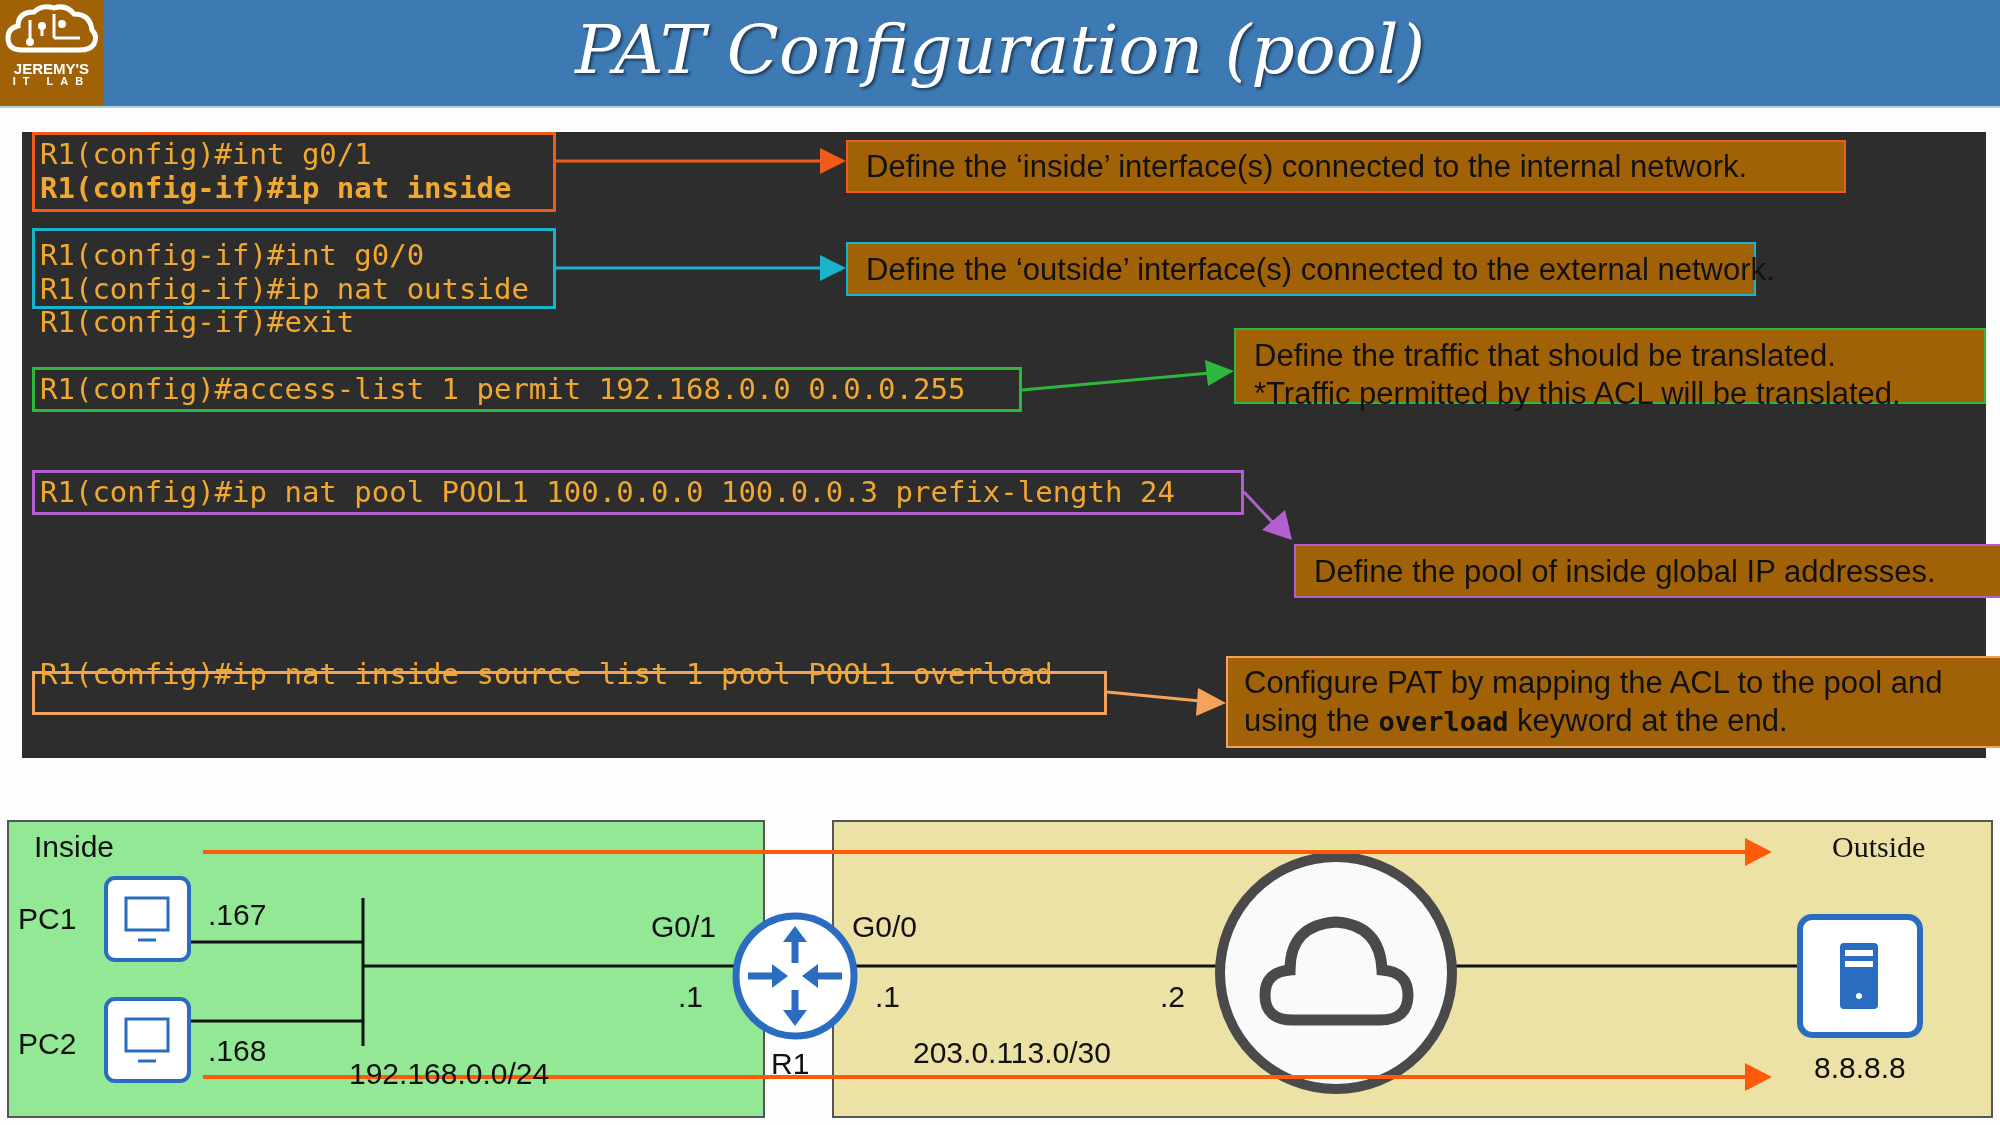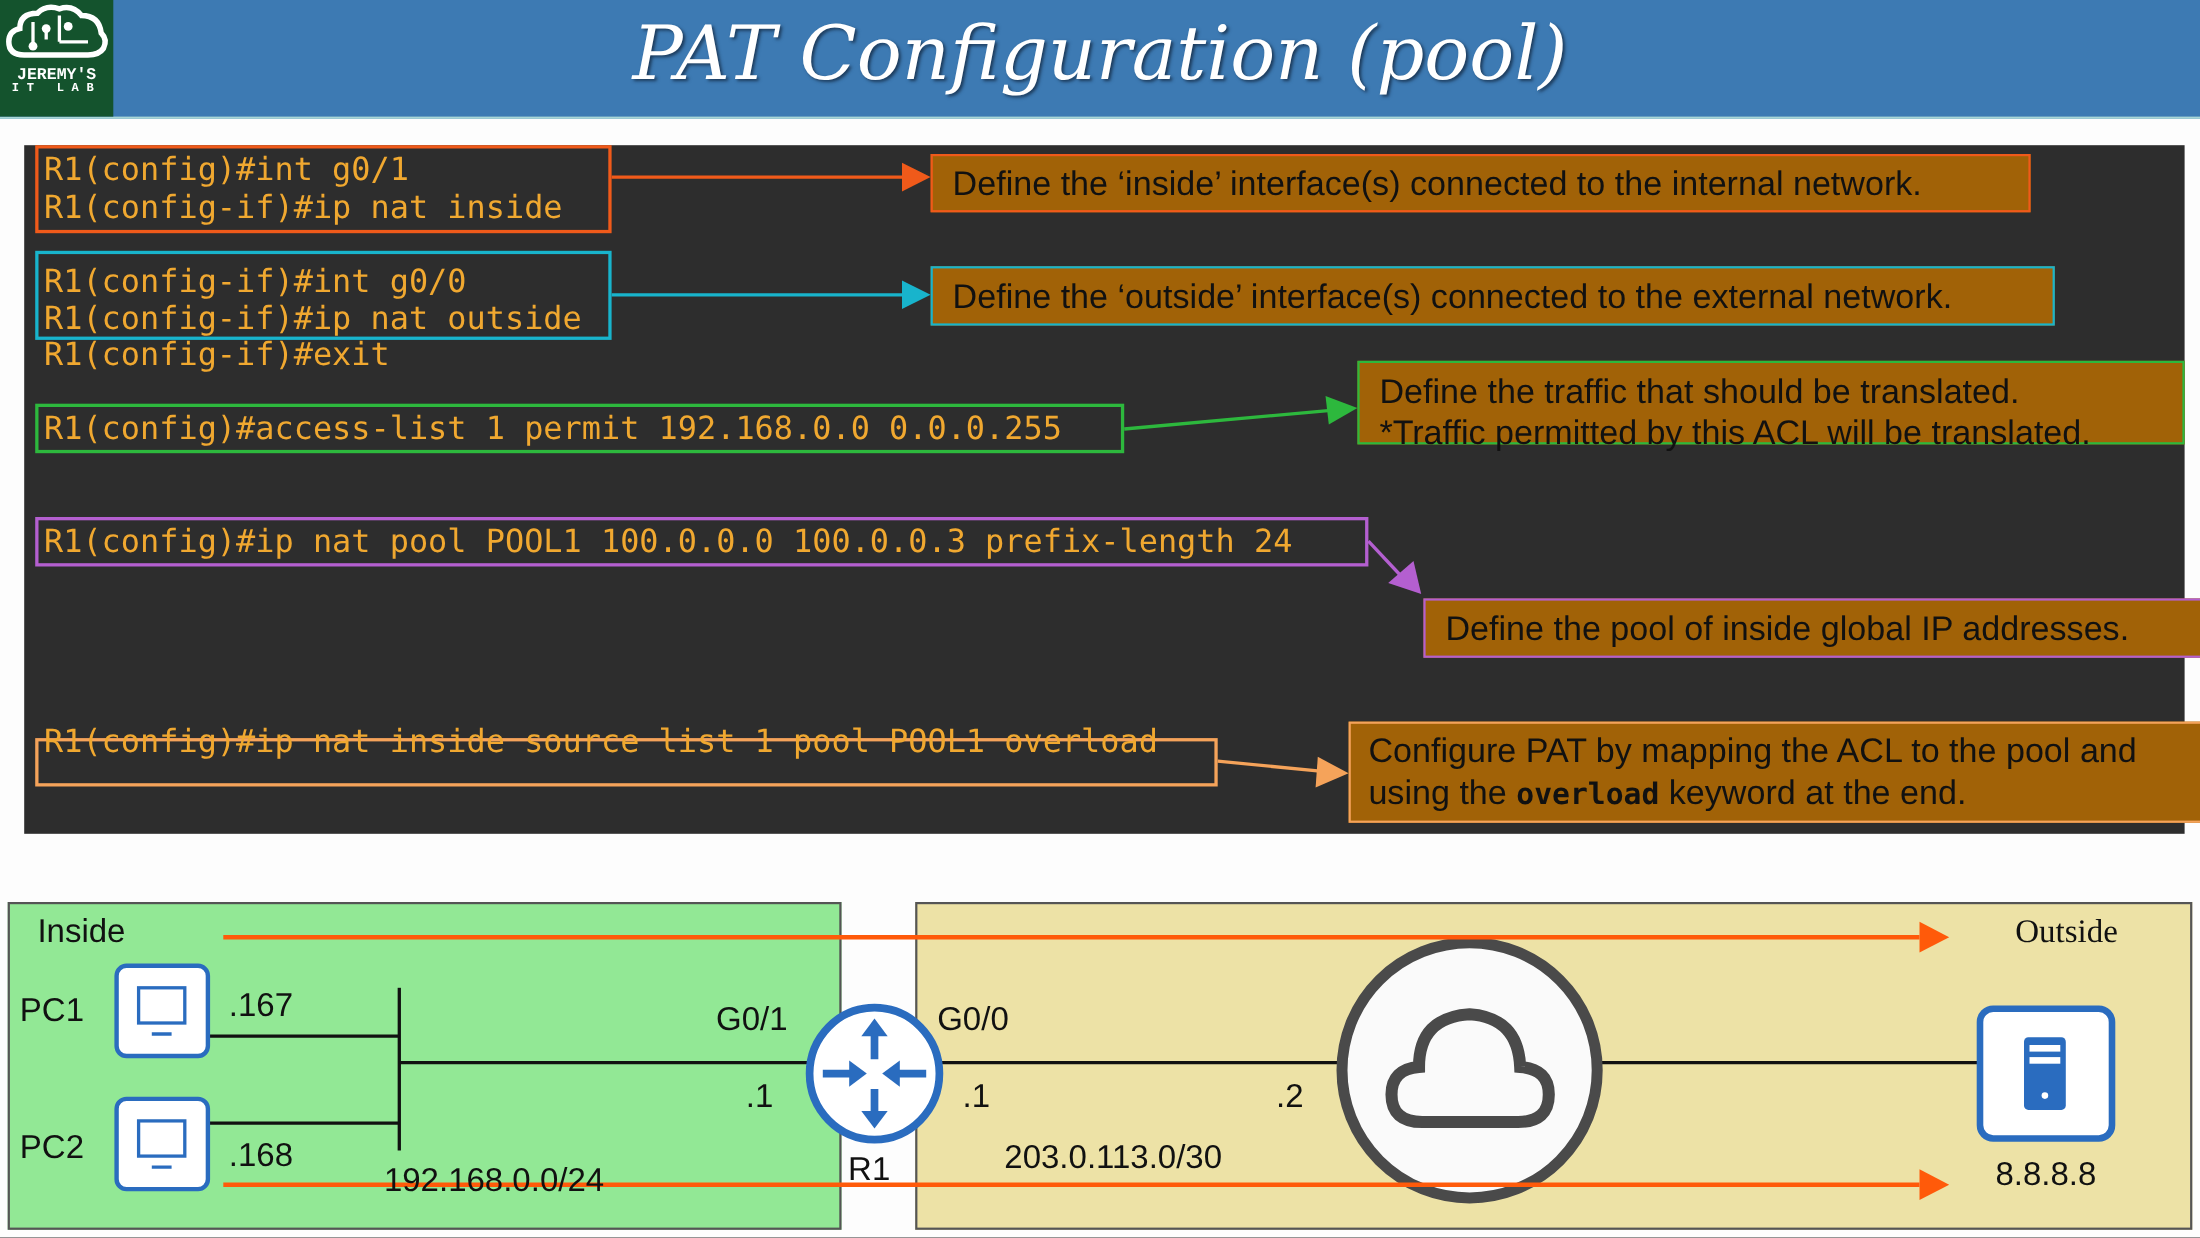--- a/index.html
+++ b/index.html
@@ -1,19 +1,19 @@
 <!DOCTYPE html>
 <html><head>
 <meta charset="utf-8">
 <style>
   html, body { margin:0; padding:0; }
   body { width:2000px; height:1125px; position:relative; background:#fdfdfd; overflow:hidden; font-family:"Liberation Sans", sans-serif; }
   .abs { position:absolute; }
   #header { left:0; top:0; width:2000px; height:106px; background:#3d7ab3; border-bottom:2px solid #a9d6d6; }
-  #logo { left:0; top:0; width:103px; height:106px; background:#14532d;font-family:Liberation Mono, monospace; }
+  #logo { left:0; top:0; width:103px; height:106px; background:#a16207; }
   #logo .logo-t1 { position:absolute; left:0; width:103px; top:60px; text-align:center; color:#fff; font-weight:bold; font-size:15px; letter-spacing:0px; }
   #logo .logo-t2 { position:absolute; left:0; width:103px; top:75px; text-align:center; color:#fff; font-weight:bold; font-size:11px; letter-spacing:7px; }
   #title { left:0; top:0; width:2000px; height:115px; line-height:100px; text-align:center; color:#fff; font-family:"DejaVu Serif", serif; font-style:italic; font-size:68px; text-shadow:2px 2px 3px #1c3a5a; padding-left:0; }
   #title span { display:inline-block; transform:translateX(0px); }
   #terminal { left:22px; top:132px; width:1964px; height:626px; background:#2d2d2d; }
   .cmd { position:absolute; font-family:"DejaVu Sans Mono", monospace; font-size:29px; color:#f0a830; white-space:pre; line-height:33px; }
   .cbox { position:absolute; border:3px solid; box-sizing:border-box; }
   .note { position:absolute; background:#a16207; border:2px solid; box-sizing:border-box; color:#111; font-size:31px; padding:0 0 0 18px; white-space:nowrap; }
   .note .mono { font-family:"DejaVu Sans Mono", monospace; font-weight:bold; font-size:27px; }
   #zone-inside { left:7px; top:820px; width:758px; height:298px; background:#92e895; border:2px solid #555; box-sizing:border-box; }
@@ -43,21 +43,21 @@
 
 <div id="terminal" class="abs"></div>
 
 <div class="cbox" style="left:32px;top:132px;width:524px;height:80px;border-color:#f05a1a;"></div>
 <div class="cbox" style="left:32px;top:228px;width:524px;height:81px;border-color:#18b4cc;"></div>
 <div class="cbox" style="left:32px;top:367px;width:990px;height:45px;border-color:#2db83d;"></div>
 <div class="cbox" style="left:32px;top:470px;width:1212px;height:45px;border-color:#b45fd0;"></div>
 <div class="cbox" style="left:32px;top:671px;width:1075px;height:44px;border-color:#f5a35a;"></div>
 
 <div class="cmd" style="left:40px;top:138px;">R1(config)#int g0/1</div>
-<div class="cmd" style="left:40px;top:172px;">R1(config-if)#ip nat inside</div>
+<div class="cmd" style="left:40px;top:172px;font-weight:bold;">R1(config-if)#ip nat inside</div>
 <div class="cmd" style="left:40px;top:239px;">R1(config-if)#int g0/0</div>
 <div class="cmd" style="left:40px;top:273px;">R1(config-if)#ip nat outside</div>
 <div class="cmd" style="left:40px;top:306px;">R1(config-if)#exit</div>
 <div class="cmd" style="left:40px;top:373px;">R1(config)#access-list 1 permit 192.168.0.0 0.0.0.255</div>
 <div class="cmd" style="left:40px;top:476px;">R1(config)#ip nat pool POOL1 100.0.0.0 100.0.0.3 prefix-length 24</div>
 <div class="cmd" style="left:40px;top:658px;">R1(config)#ip nat inside source list 1 pool POOL1 overload</div>
 
 <svg width="2000" height="1125" style="pointer-events:none;">
   <g>
     <line x1="556" y1="161" x2="822" y2="161" stroke="#f05a1a" stroke-width="3"></line>
@@ -77,21 +77,21 @@
   </g>
   <g>
     <line x1="1107" y1="692" x2="1200" y2="701" stroke="#f5a35a" stroke-width="3"></line>
     <polygon points="1198,688 1226,703 1196,716" fill="#f5a35a"></polygon>
   </g>
 </svg>
 
 <div class="note" style="left:846px;top:140px;width:1000px;height:53px;line-height:50px;border-color:#f05a1a;">
   <span>Define the ‘inside’ interface(s) connected to the internal network.</span>
 </div>
-<div class="note" style="left:846px;top:242px;width:1022px;height:54px;line-height:51px;border-color:#18b4cc;">
+<div class="note" style="left:846px;top:242px;width:910px;height:54px;line-height:51px;border-color:#18b4cc;">
   <span>Define the ‘outside’ interface(s) connected to the external network.</span>
 </div>
 <div class="note" style="left:1234px;top:328px;width:752px;height:76px;line-height:38px;padding-top:7px;border-color:#2db83d;">
   <div>Define the traffic that should be translated.</div>
   <div>*Traffic permitted by this ACL will be translated.</div>
 </div>
 <div class="note" style="left:1294px;top:544px;width:720px;height:54px;line-height:51px;border-color:#b45fd0;">
   <span>Define the pool of inside global IP addresses.</span>
 </div>
 <div class="note" style="left:1226px;top:656px;width:790px;height:92px;line-height:38px;padding-top:6px;padding-left:16px;border-color:#f5a35a;">

